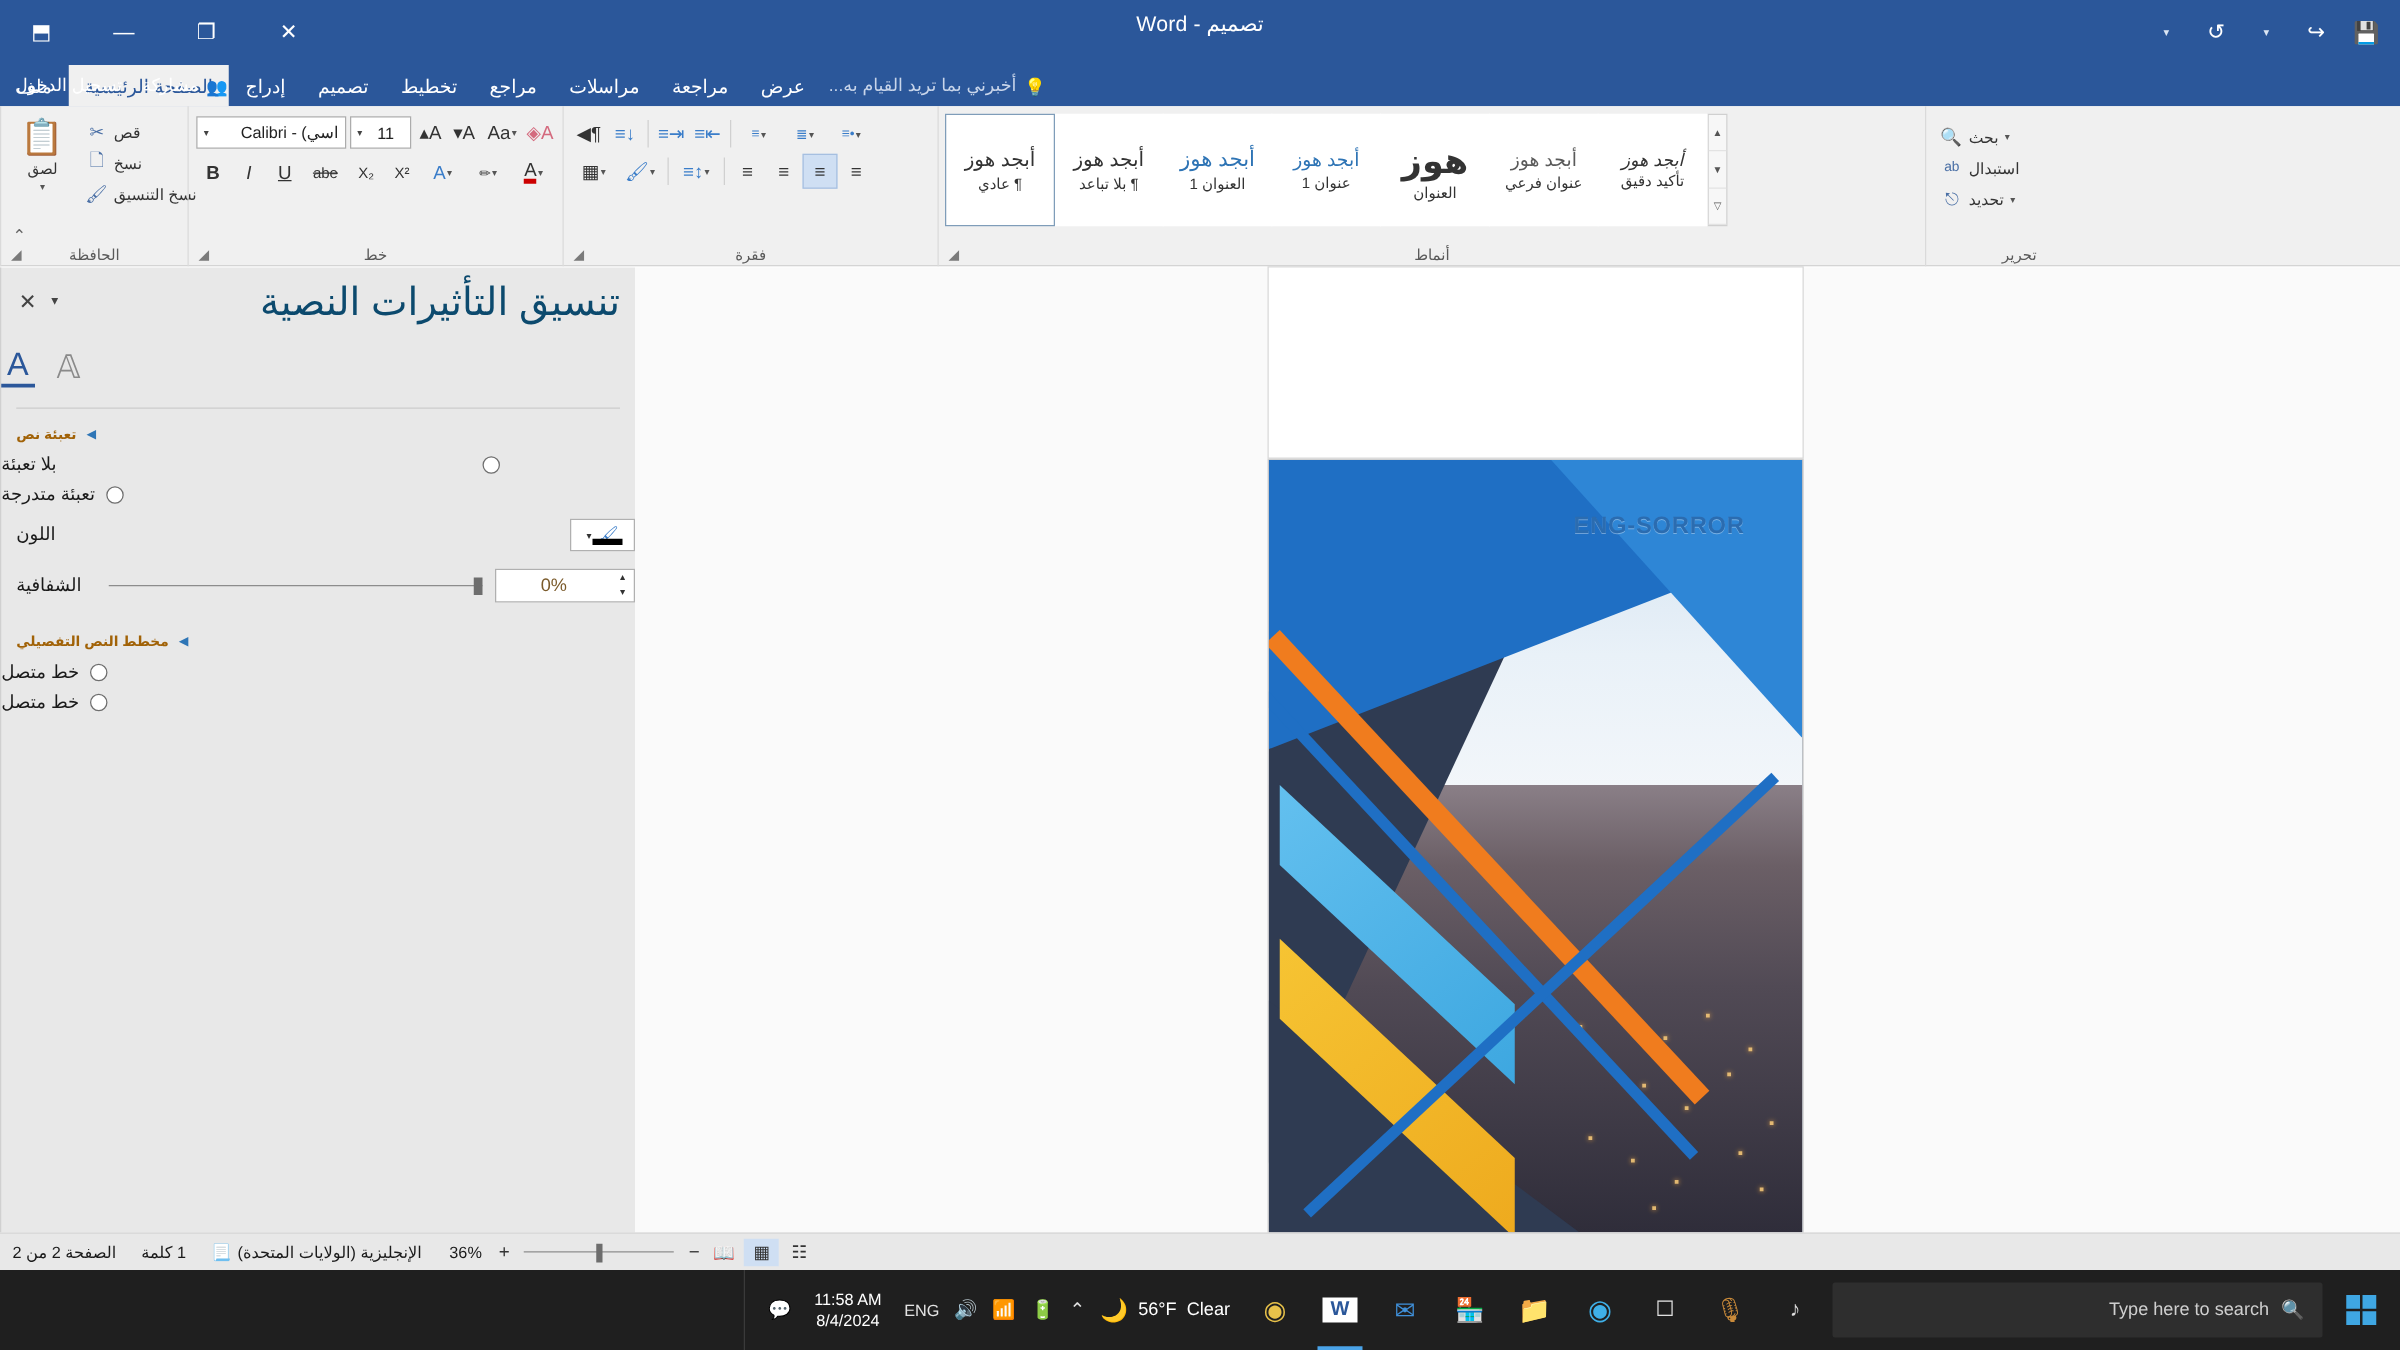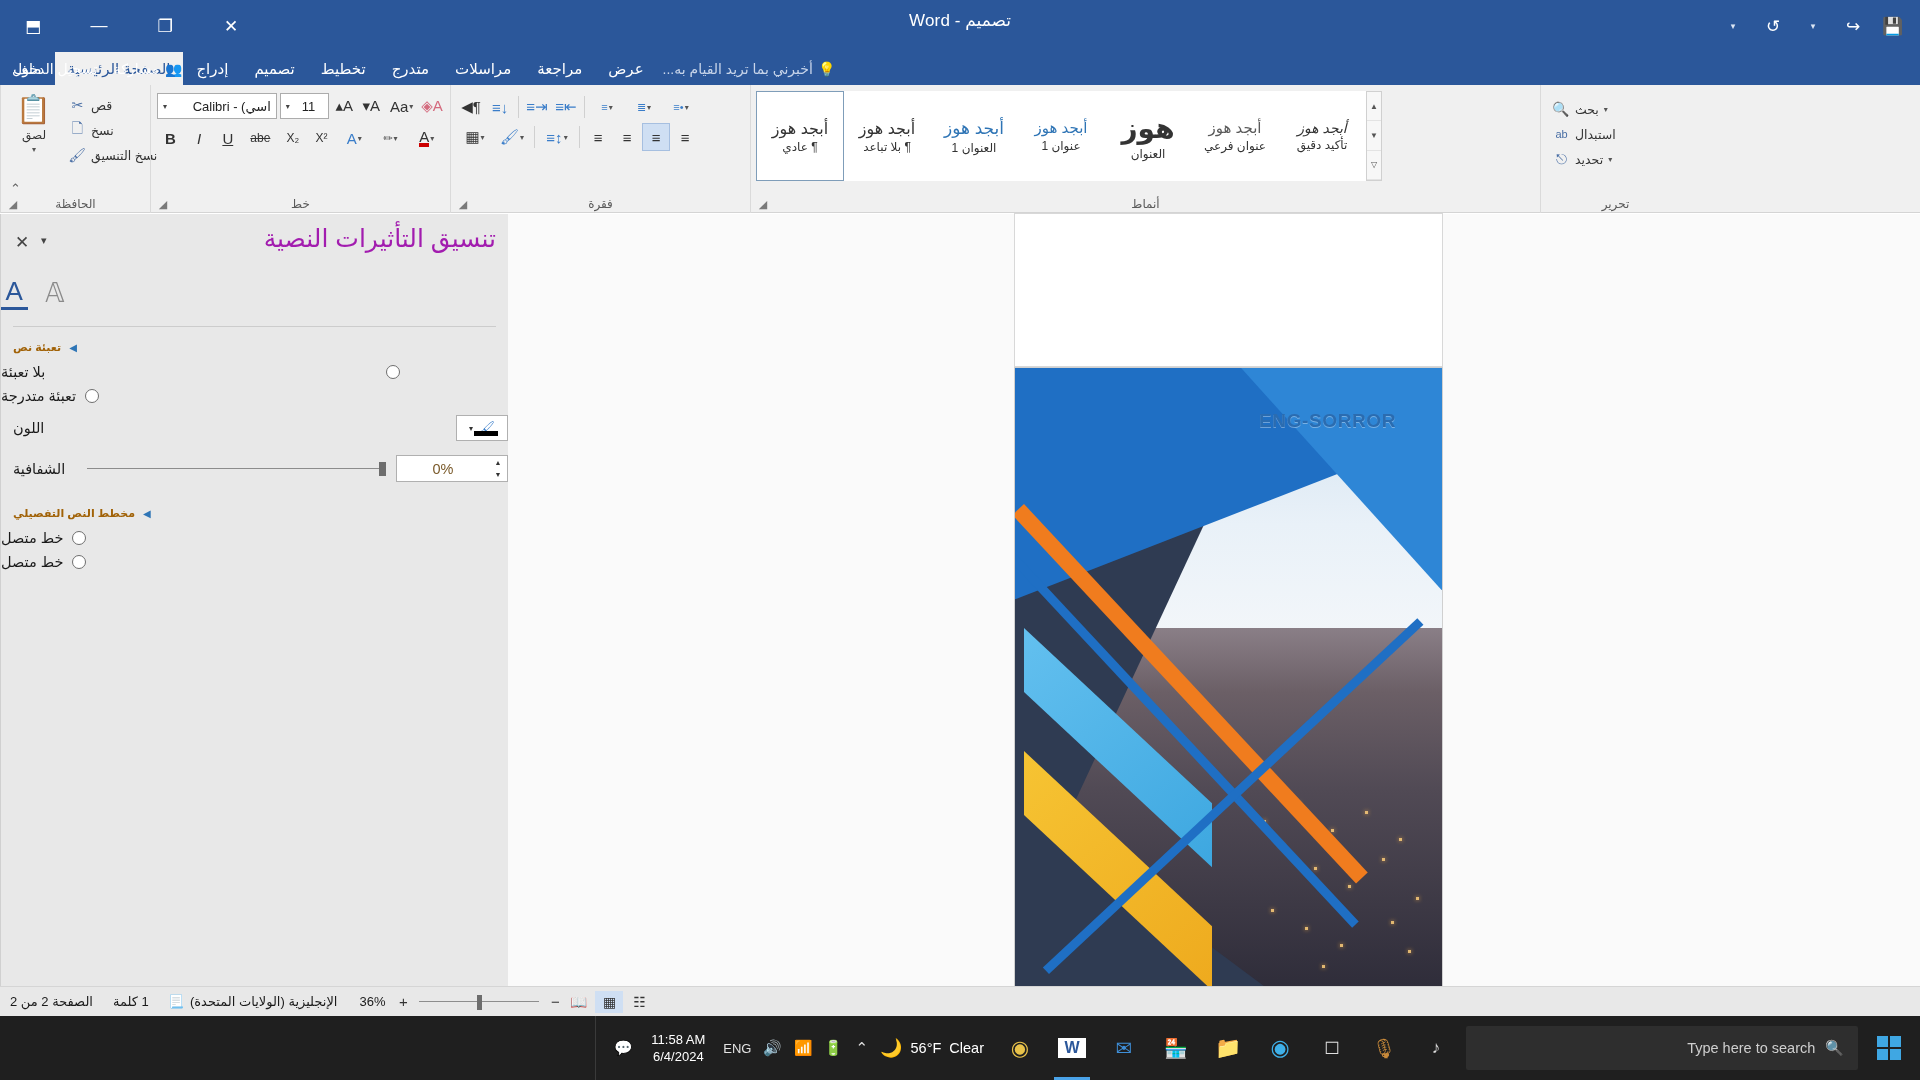--- a/index.html
+++ b/index.html
@@ -155,22 +155,22 @@
 
   
   .taskpane {
     position: absolute; top: 214px; left: 0; width: 508px; height: 772px;
     background: #e8e8e8; border-left: 1px solid #d0d0d0;
   }
   .tp-head {
     position: relative; height: 60px;
   }
   .tp-title {
-    position: absolute; right: 12px; top: 10px; font-size: 25px;
-    color: #a21caf; white-space: nowrap;
+    position: absolute; right: 12px; top: 10px; font-size: 31px;
+    color: #0c4a6e; white-space: nowrap;
   }
   .tp-close {
     position: absolute; left: 14px; top: 18px; font-size: 17px; color: #444;
   }
   .tp-menu {
     position: absolute; left: 40px; top: 20px; font-size: 11px; color: #444;
   }
   .tp-tabs {
     display: flex; flex-direction: row-reverse; justify-content: flex-start;
     gap: 14px; padding: 2px 0 10px 0; padding-right: 440px;
@@ -380,21 +380,21 @@
     <div class="qat-icon qat-caret">▾</div>
   </div>
 </div>
 
 <div class="tabrow">
   <div class="tab">ملف</div>
   <div class="tab active">الصفحة الرئيسية</div>
   <div class="tab">إدراج</div>
   <div class="tab">تصميم</div>
   <div class="tab">تخطيط</div>
-  <div class="tab">متدرج</div>
+  <div class="tab">مراجع</div>
   <div class="tab">مراسلات</div>
   <div class="tab">مراجعة</div>
   <div class="tab">عرض</div>
   <div class="tellme">
     <span class="bulb">💡</span>
     <span>أخبرني بما تريد القيام به...</span>
   </div>
 </div>
 <div class="tb-right">
   <div class="tb-link">
@@ -801,18 +801,18 @@
       <span>56°F</span>
       <span>Clear</span>
     </div>
     <span class="tray-ic">⌃</span>
     <span class="tray-ic">🔋</span>
     <span class="tray-ic">📶</span>
     <span class="tray-ic">🔊</span>
     <span class="tray-ic" style="font-size:13px">ENG</span>
     <div class="clock">
       <div>11:58 AM</div>
-      <div>6/4/2024</div>
+      <div>8/4/2024</div>
     </div>
     <span class="tray-ic">💬</span>
     <div class="showdesk"></div>
   </div>
 </div>
 
 </body></html>

